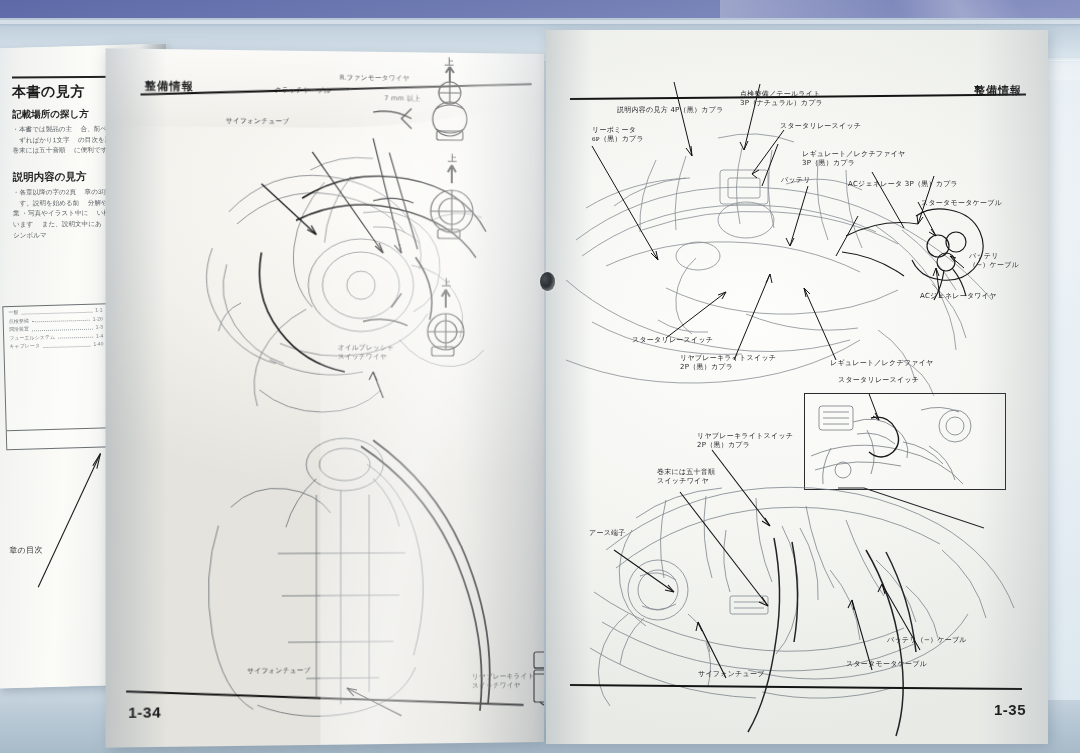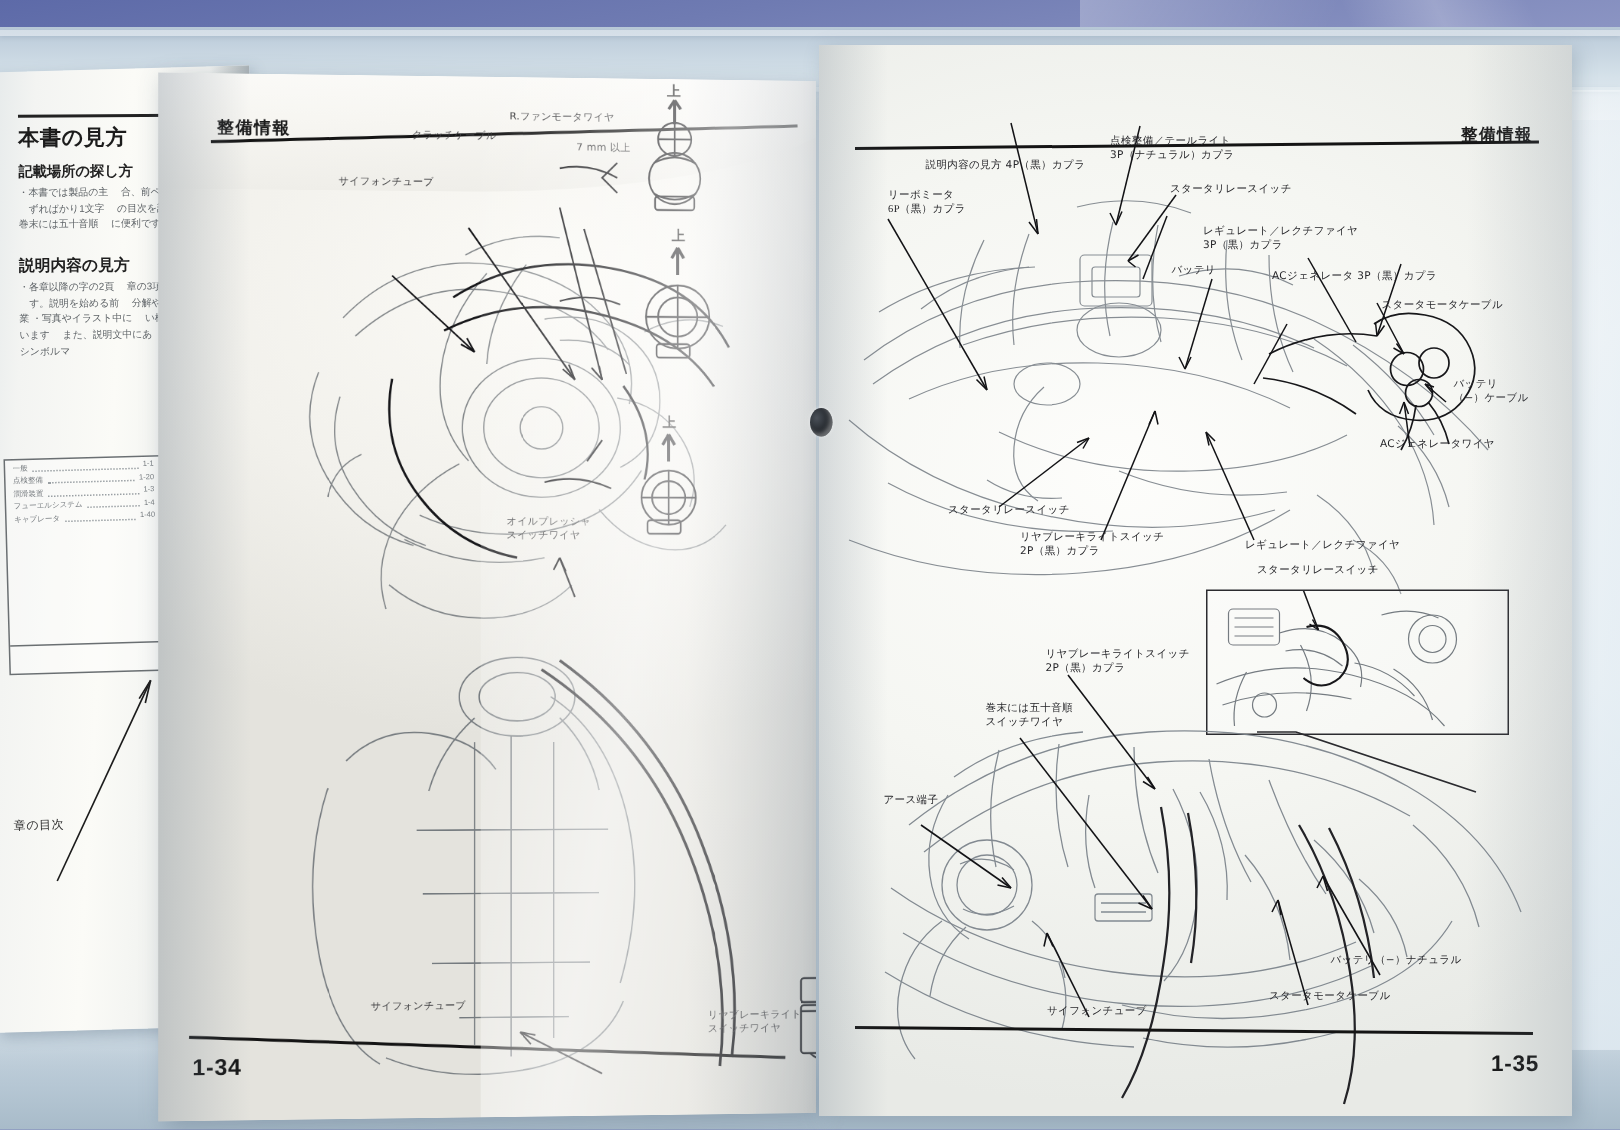--- a/index.html
+++ b/index.html
@@ -578,21 +578,21 @@
 2P（黒）カプラ</div>
     <div class="lbl lbl-r" style="left:284px;top:329px;">レギュレート／レクチファイヤ</div>
     <div class="lbl lbl-r" style="left:292px;top:346px;">スタータリレースイッチ</div>
     <div class="lbl lbl-r" style="left:151px;top:402px;">リヤブレーキライトスイッチ
 2P（黒）カプラ</div>
     <div class="lbl lbl-r" style="left:111px;top:438px;">巻末には五十音順
 スイッチワイヤ</div>
     <div class="lbl lbl-r" style="left:43px;top:499px;">アース端子</div>
     <div class="lbl lbl-r" style="left:152px;top:640px;">サイフォンチューブ</div>
     <div class="lbl lbl-r" style="left:300px;top:630px;">スタータモータケーブル</div>
-    <div class="lbl lbl-r" style="left:341px;top:606px;">バッテリ（−）ナチュラル</div>
+    <div class="lbl lbl-r" style="left:341px;top:606px;">バッテリ（−）ケーブル</div>
 
     <div class="pg-rule-r"></div>
     <div class="pgnum-r">1-35</div>
 
     <div class="shade-left"></div>
     <div class="shade-right"></div>
   </div>
 
   <div class="binder-hole"></div>
   <div class="binder-hole2"></div>

